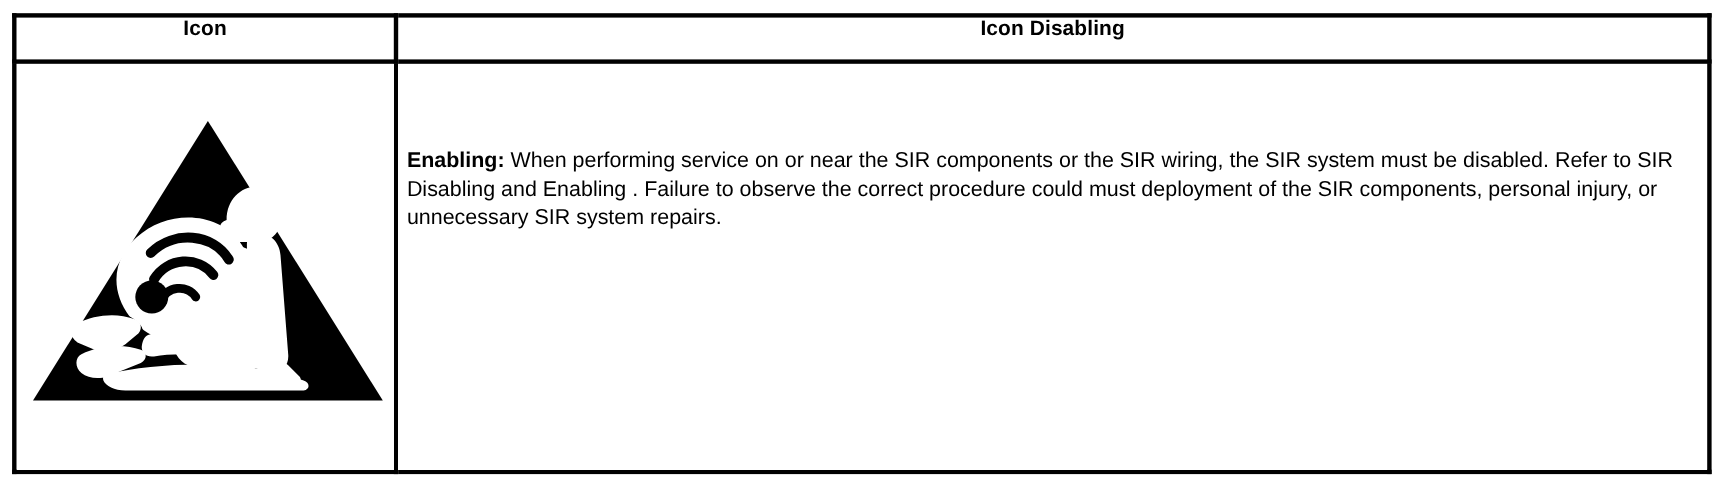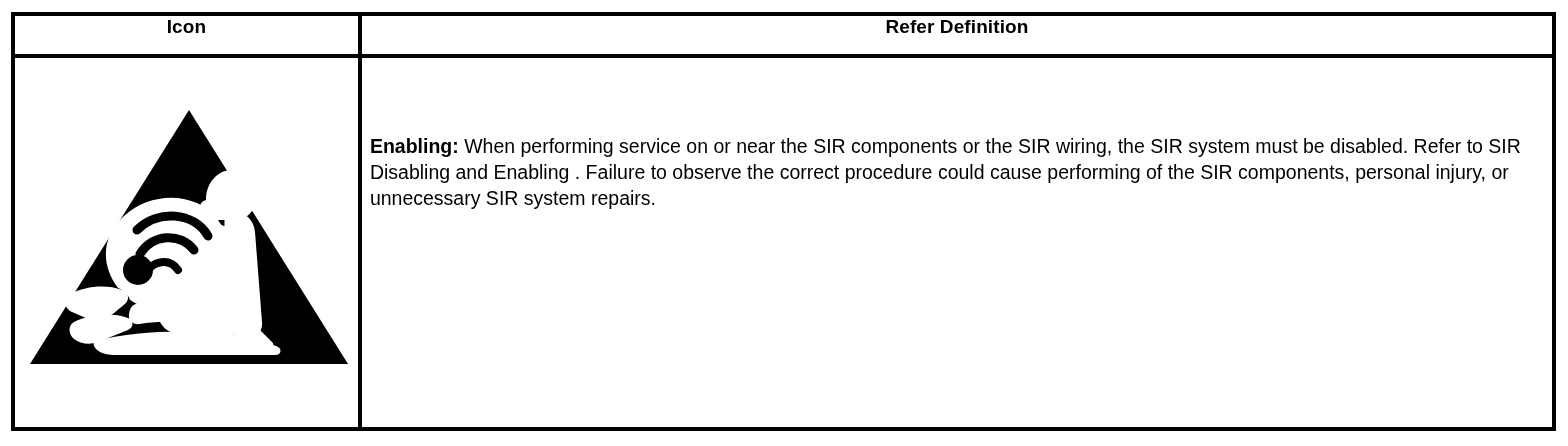--- a/index.html
+++ b/index.html
@@ -98,21 +98,21 @@
 <div class="page">
 
   <table class="icon-table">
     <colgroup>
       <col class="col-icon">
       <col class="col-defn">
     </colgroup>
     <thead>
       <tr>
         <th class="hdr">Icon</th>
-        <th class="hdr">Refer Definition</th>
+        <th class="hdr">Icon Disabling</th>
       </tr>
     </thead>
     <tbody>
       <tr>
 
         <td class="icon-cell">
           <div class="icon-stage">
             <svg viewBox="0 0 322 260" xmlns="http://www.w3.org/2000/svg">
 
               <polygon points="161,2 320,256 2,256" fill="#000000"></polygon>
@@ -180,21 +180,21 @@
                          L244,234 C247,237 245,241 241,240
                          L218,232 C202,226 188,220 180,214
                          C175,210 180,205 188,206 Z"></path>
               </g>
             </svg>
           </div>
         </td>
 
         <td class="defn-cell">
           <p class="defn-body">
-            <b>Enabling:</b><span> When performing service on or near the SIR components or the SIR wiring, the SIR system must be disabled. Refer to SIR Disabling and Enabling . Failure to observe the correct procedure could cause performing of the SIR components, personal injury, or unnecessary SIR system repairs.</span>
+            <b>Enabling:</b><span> When performing service on or near the SIR components or the SIR wiring, the SIR system must be disabled. Refer to SIR Disabling and Enabling . Failure to observe the correct procedure could must deployment of the SIR components, personal injury, or unnecessary SIR system repairs.</span>
           </p>
         </td>
 
       </tr>
     </tbody>
   </table>
 
 </div>
 
 </body></html>

